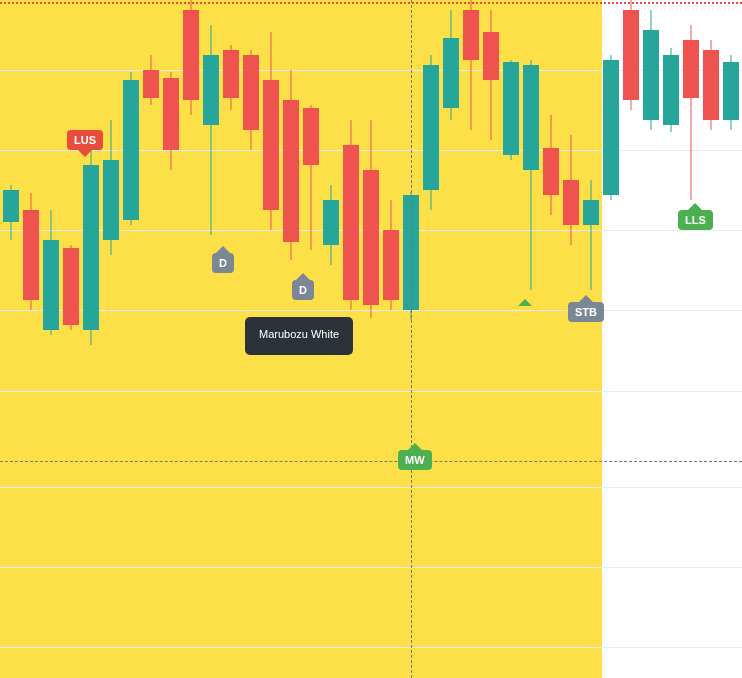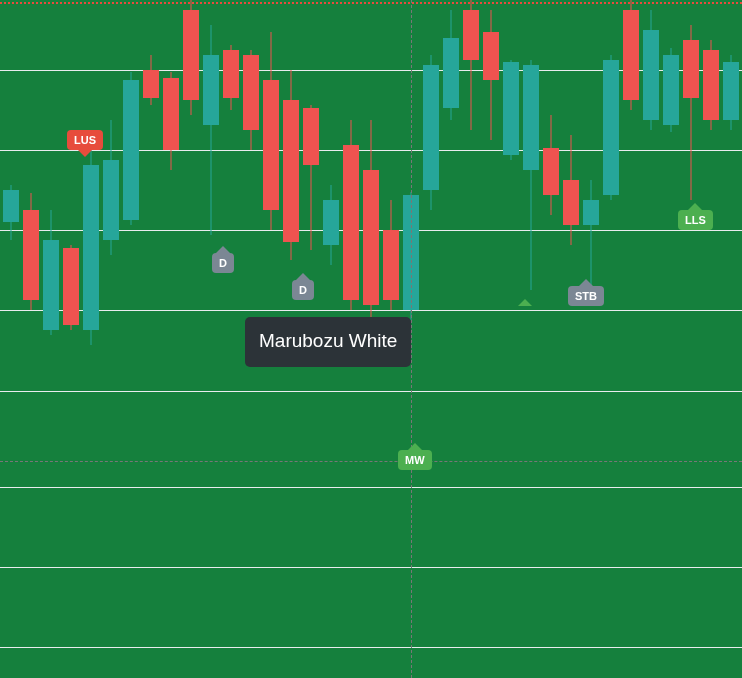--- a/index.html
+++ b/index.html
@@ -6,23 +6,23 @@
   body {
     font-family: -apple-system, BlinkMacSystemFont, "Segoe UI", Arial, sans-serif;
     background: #fff;
     width: 742px;
     height: 678px;
     overflow: hidden;
     position: relative;
   }
   .chart {
     position: relative;
-    width: 742px;
+    width: 602px;
     height: 678px;
-    background: #15803d;
+    background: #fde047;
   }
   .gridline-h {
     position: absolute;
     left: 0;
     width: 742px;
     height: 1px;
     background: #e9ecef;
   }
   .crosshair-v {
     position: absolute;
@@ -97,21 +97,21 @@
     transform: translateX(-50%);
     border-left: 7px solid transparent;
     border-right: 7px solid transparent;
   }
   .label-red.label-arrow-down::after { border-top: 7px solid #e74c3c; }
 
   .tooltip {
     position: absolute;
     background: #2c3338;
     color: #e6e9ec;
-    font-size: 19px;
+    font-size: 11px;
     line-height: 1.45;
     padding: 10px 14px;
     border-radius: 5px;
     max-width: 320px;
   }
   .tooltip-title {
     font-weight: 400;
     color: #fff;
     margin-bottom: 2px;
   }
@@ -284,20 +284,20 @@
         <div class="body" style="top: 62px; height: 58px;"></div>
       </div>
     </div>
   <div class="crosshair-v" id="crosshair-v" style="left: 411px;"></div>
   <div class="crosshair-h" id="crosshair-h" style="top: 461px;"></div>
   <div id="labels">
       <div class="label label-red label-arrow-down" style="left: 67px; top: 130px;">LUS</div>
       <div class="label label-gray label-arrow-up" style="left: 212px; top: 253px;">D</div>
       <div class="label label-gray label-arrow-up" style="left: 292px; top: 280px;">D</div>
       <div class="label label-green label-arrow-up" style="left: 398px; top: 450px;">MW</div>
-      <div class="label label-gray label-arrow-up" style="left: 568px; top: 286px;">STB</div>
+      <div class="label label-gray label-arrow-up" style="left: 568px; top: 302px;">STB</div>
       <div class="label label-green label-arrow-up" style="left: 678px; top: 210px;">LLS</div>
       <div class="label label-green label-arrow-up" style="left: 525px; top: 306px; padding: 0px; width: 0px; height: 0px;"></div>
     </div>
   <div class="tooltip" id="tooltip" style="left: 245px; top: 317px;">
     <div class="tooltip-title">Marubozu White</div>
   </div>
 </div>
 
 </body></html>

